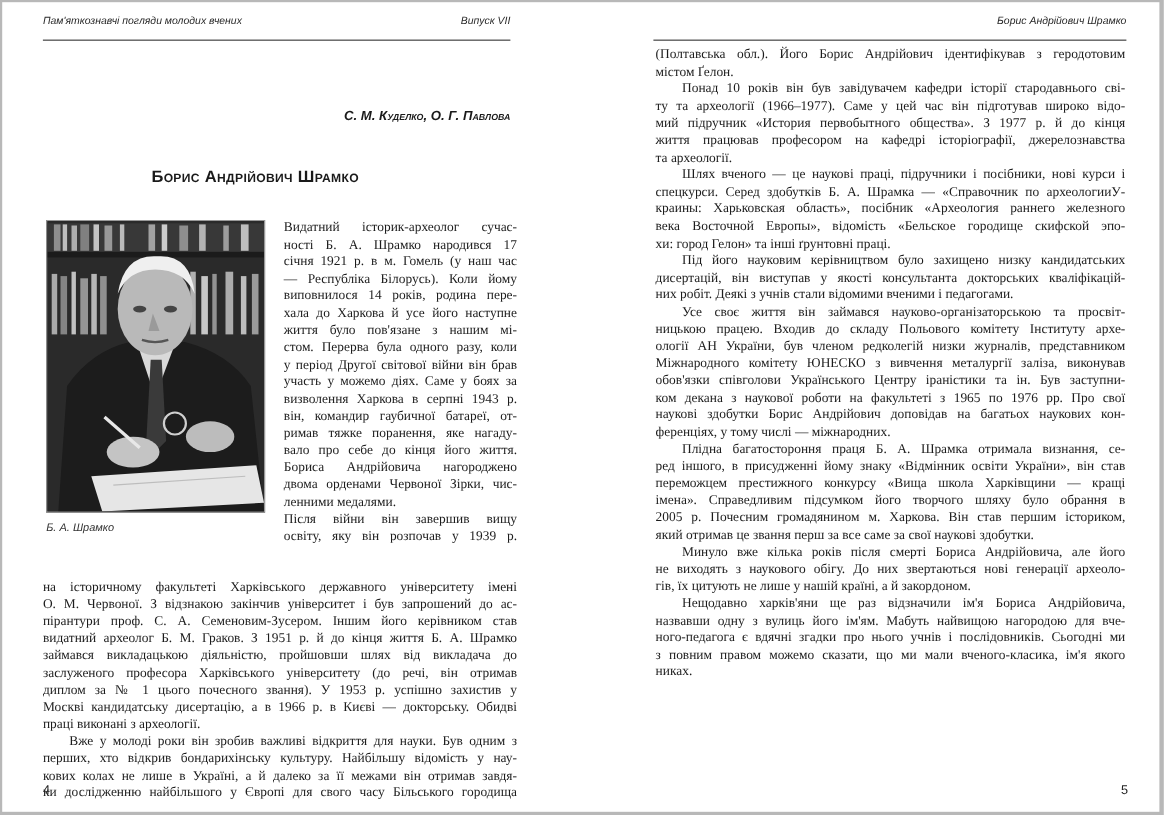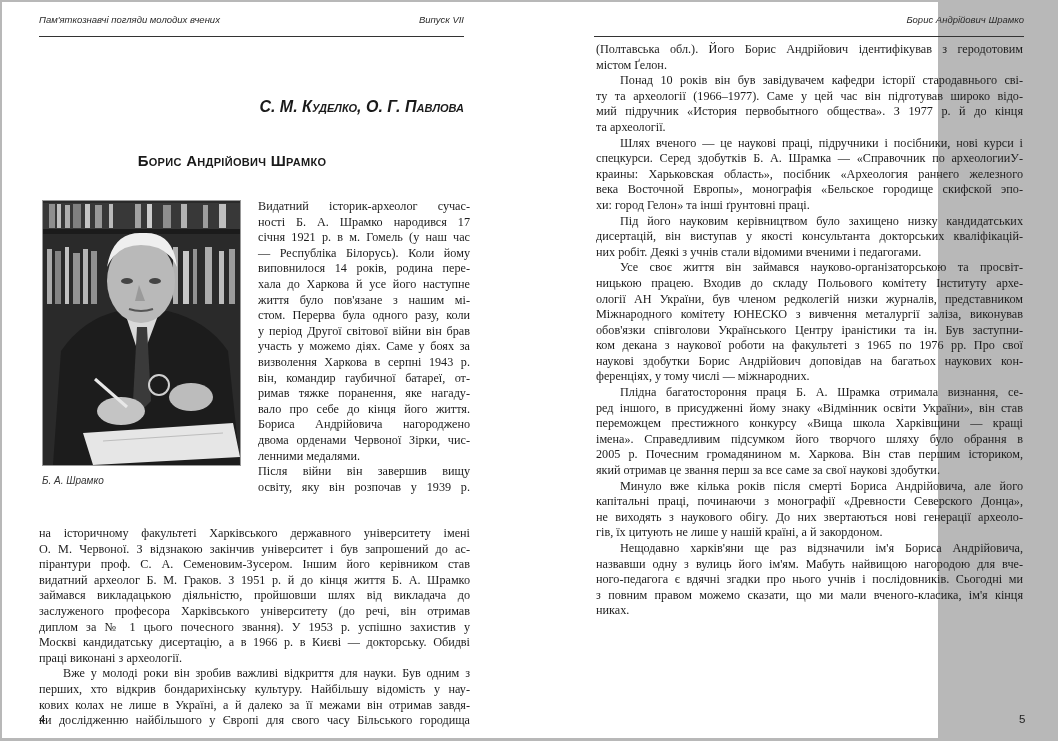--- a/index.html
+++ b/index.html
@@ -5,21 +5,21 @@
   html, body { margin: 0; padding: 0; }
   body {
     width: 1058px; height: 741px; overflow: hidden;
     background: #b8b8b8;
     font-family: "Liberation Sans", sans-serif;
     color: #1a1a1a;
     position: relative;
   }
   .spread {
     position: absolute; left: 2px; top: 2px;
-    width: 936px; height: 736px;
+    width: 1052px; height: 736px;
     background: #ffffff;
   }
   .page { position: absolute; top: 0; height: 736px; }
   .page-left { left: 0; width: 526px; }
   .page-right { left: 526px; width: 526px; }
 
   .running-head {
     position: absolute; top: 12px;
     font-size: 9.5px; font-style: italic; color: #2a2a2a;
   }
@@ -28,21 +28,21 @@
     border-top: 1px solid #333;
   }
   .page-left .rh-left { left: 37px; }
   .page-left .rh-right { left: 378px; width: 84px; text-align: right; }
   .page-left .rh-rule { left: 37px; width: 425px; }
   .page-right .rh-right { right: 30px; }
   .page-right .rh-rule { left: 66px; width: 430px; }
 
   .authors {
     position: absolute; top: 96px; left: 37px; width: 425px;
-    text-align: right; font-size: 16px; font-weight: bold; font-style: italic;
+    text-align: right; font-size: 12px; font-weight: bold; font-style: italic;
     font-variant: small-caps;
   }
   .article-title {
     position: absolute; top: 150px; left: 37px; width: 386px;
     text-align: center; font-size: 15px; font-weight: bold;
     font-variant: small-caps; letter-spacing: 0.3px;
   }
 
   .photo {
     position: absolute; left: 40px; top: 198px; width: 197px; height: 264px;
@@ -195,49 +195,49 @@
   <div class="page page-right">
     <div class="running-head rh-right">Борис Андрійович Шрамко</div>
     <div class="rh-rule"></div>
 
     <div class="body-text right-block">
       <span class="line">(Полтавська обл.). Його Борис Андрійович ідентифікував з геродотовим</span>
       <span class="line last">містом Ґелон.</span>
       <span class="line indent">Понад 10 років він був завідувачем кафедри історії стародавнього сві-</span>
       <span class="line">ту та археології (1966–1977). Саме у цей час він підготував широко відо-</span>
       <span class="line">мий підручник «История первобытного общества». З 1977 р. й до кінця</span>
+      <span class="line">життя працював професором на кафедрі історіографії, джерелознавства</span>
       <span class="line last">та археології.</span>
       <span class="line indent">Шлях вченого — це наукові праці, підручники і посібники, нові курси і</span>
       <span class="line">спецкурси. Серед здобутків Б. А. Шрамка — «Справочник по археологииУ-</span>
       <span class="line">краины: Харьковская область», посібник «Археология раннего железного</span>
-      <span class="line">века Восточной Европы», монографія «Бельское городище скифской эпо-</span>
+      <span class="line">века Восточной Европы», відомість «Бельское городище скифской эпо-</span>
       <span class="line last">хи: город Гелон» та інші ґрунтовні праці.</span>
       <span class="line indent">Під його науковим керівництвом було захищено низку кандидатських</span>
       <span class="line">дисертацій, він виступав у якості консультанта докторських кваліфікацій-</span>
       <span class="line last">них робіт. Деякі з учнів стали відомими вченими і педагогами.</span>
       <span class="line indent">Усе своє життя він займався науково-організаторською та просвіт-</span>
       <span class="line">ницькою працею. Входив до складу Польового комітету Інституту архе-</span>
       <span class="line">ології АН України, був членом редколегій низки журналів, представником</span>
       <span class="line">Міжнародного комітету ЮНЕСКО з вивчення металургії заліза, виконував</span>
       <span class="line">обов'язки співголови Українського Центру іраністики та ін. Був заступни-</span>
       <span class="line">ком декана з наукової роботи на факультеті з 1965 по 1976 рр. Про свої</span>
       <span class="line">наукові здобутки Борис Андрійович доповідав на багатьох наукових кон-</span>
       <span class="line last">ференціях, у тому числі — міжнародних.</span>
       <span class="line indent">Плідна багатостороння праця Б. А. Шрамка отримала визнання, се-</span>
       <span class="line">ред іншого, в присудженні йому знаку «Відмінник освіти України», він став</span>
       <span class="line">переможцем престижного конкурсу «Вища школа Харківщини — кращі</span>
       <span class="line">імена». Справедливим підсумком його творчого шляху було обрання в</span>
       <span class="line">2005 р. Почесним громадянином м. Харкова. Він став першим істориком,</span>
       <span class="line last">який отримав це звання перш за все саме за свої наукові здобутки.</span>
       <span class="line indent">Минуло вже кілька років після смерті Бориса Андрійовича, але його</span>
-      <span class="line">капітальні праці, починаючи з монографії «Древности Северского Донца»,</span>
       <span class="line">не виходять з наукового обігу. До них звертаються нові генерації археоло-</span>
       <span class="line last">гів, їх цитують не лише у нашій країні, а й закордоном.</span>
       <span class="line indent">Нещодавно харків'яни ще раз відзначили ім'я Бориса Андрійовича,</span>
       <span class="line">назвавши одну з вулиць його ім'ям. Мабуть найвищою нагородою для вче-</span>
       <span class="line">ного-педагога є вдячні згадки про нього учнів і послідовників. Сьогодні ми</span>
-      <span class="line">з повним правом можемо сказати, що ми мали вченого-класика, ім'я кінця</span>
+      <span class="line">з повним правом можемо сказати, що ми мали вченого-класика, ім'я якого</span>
       <span class="line last">никах.</span>
     </div>
 
     <div class="page-number">5</div>
   </div>
 </div>
 
 </body></html>

